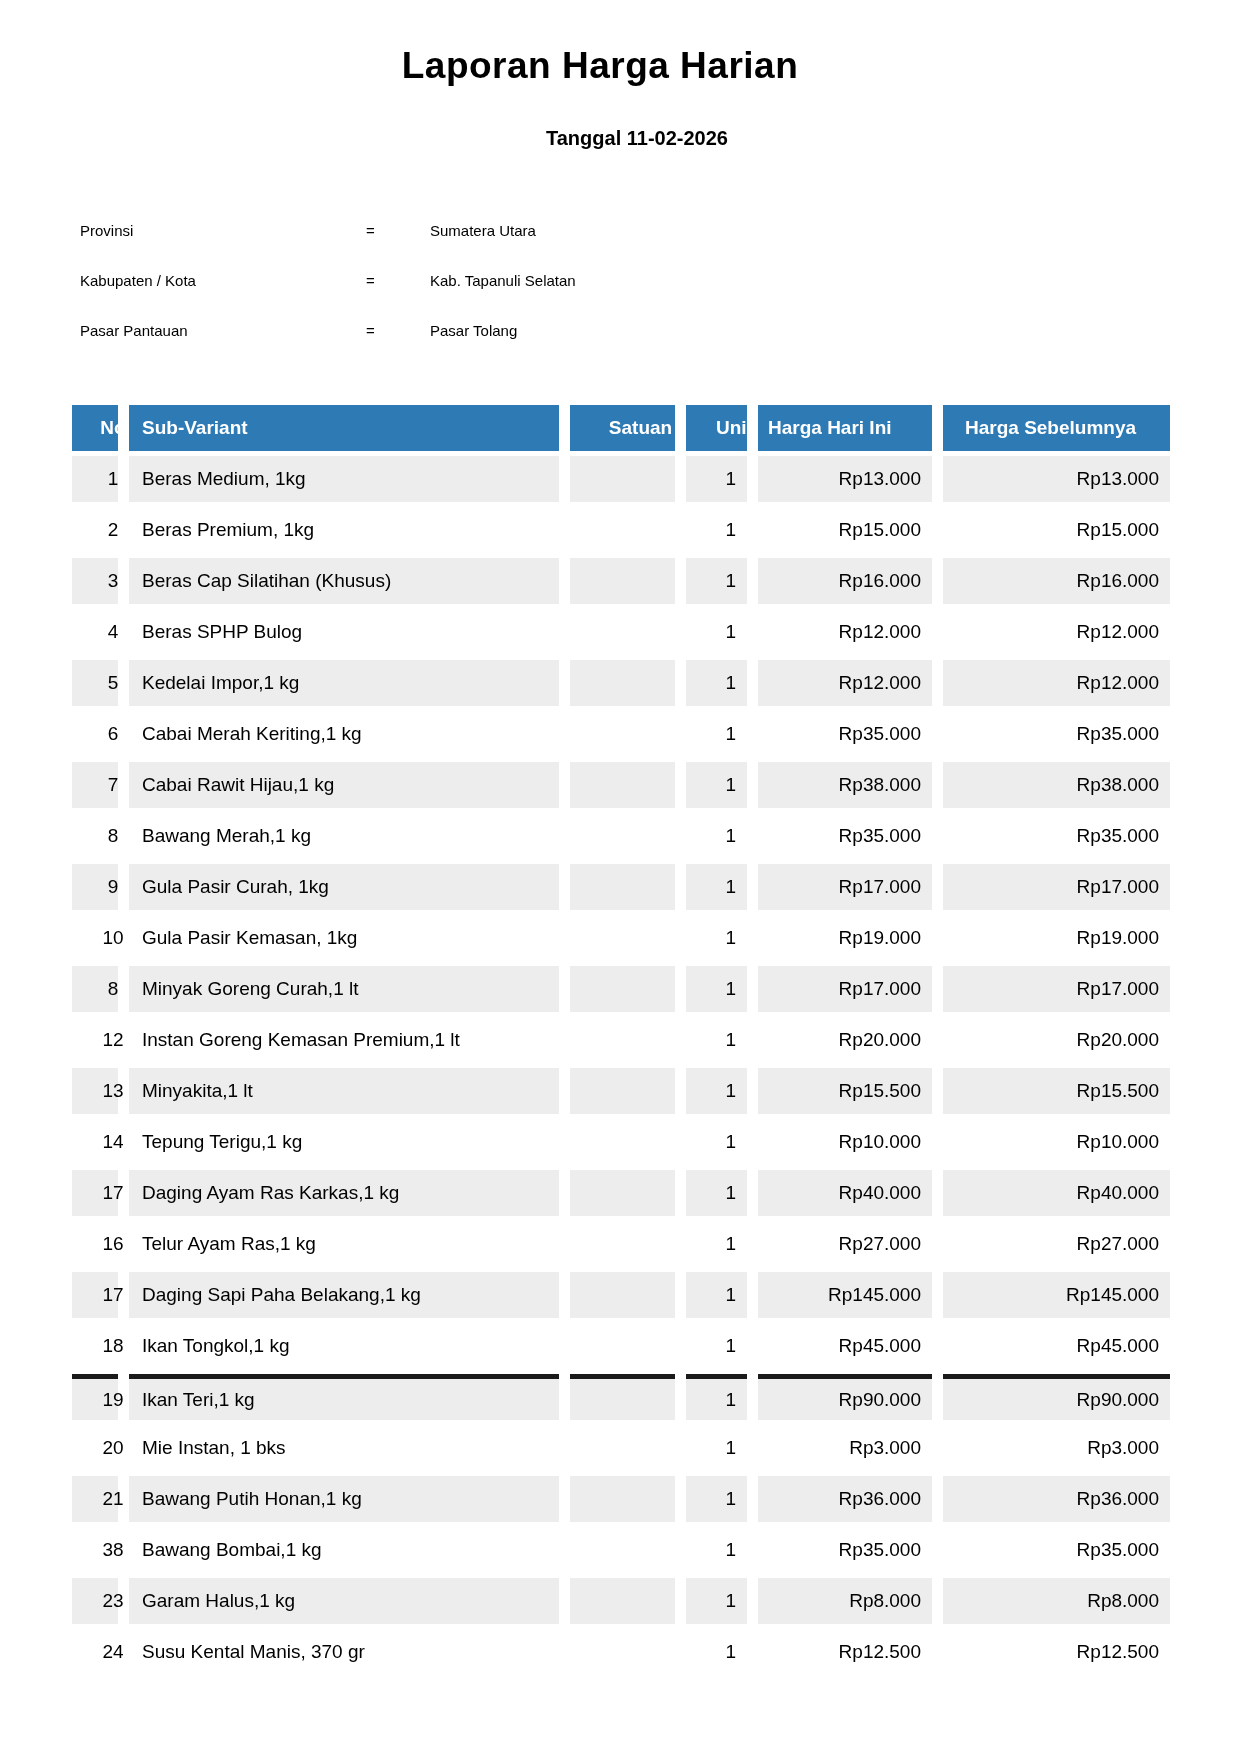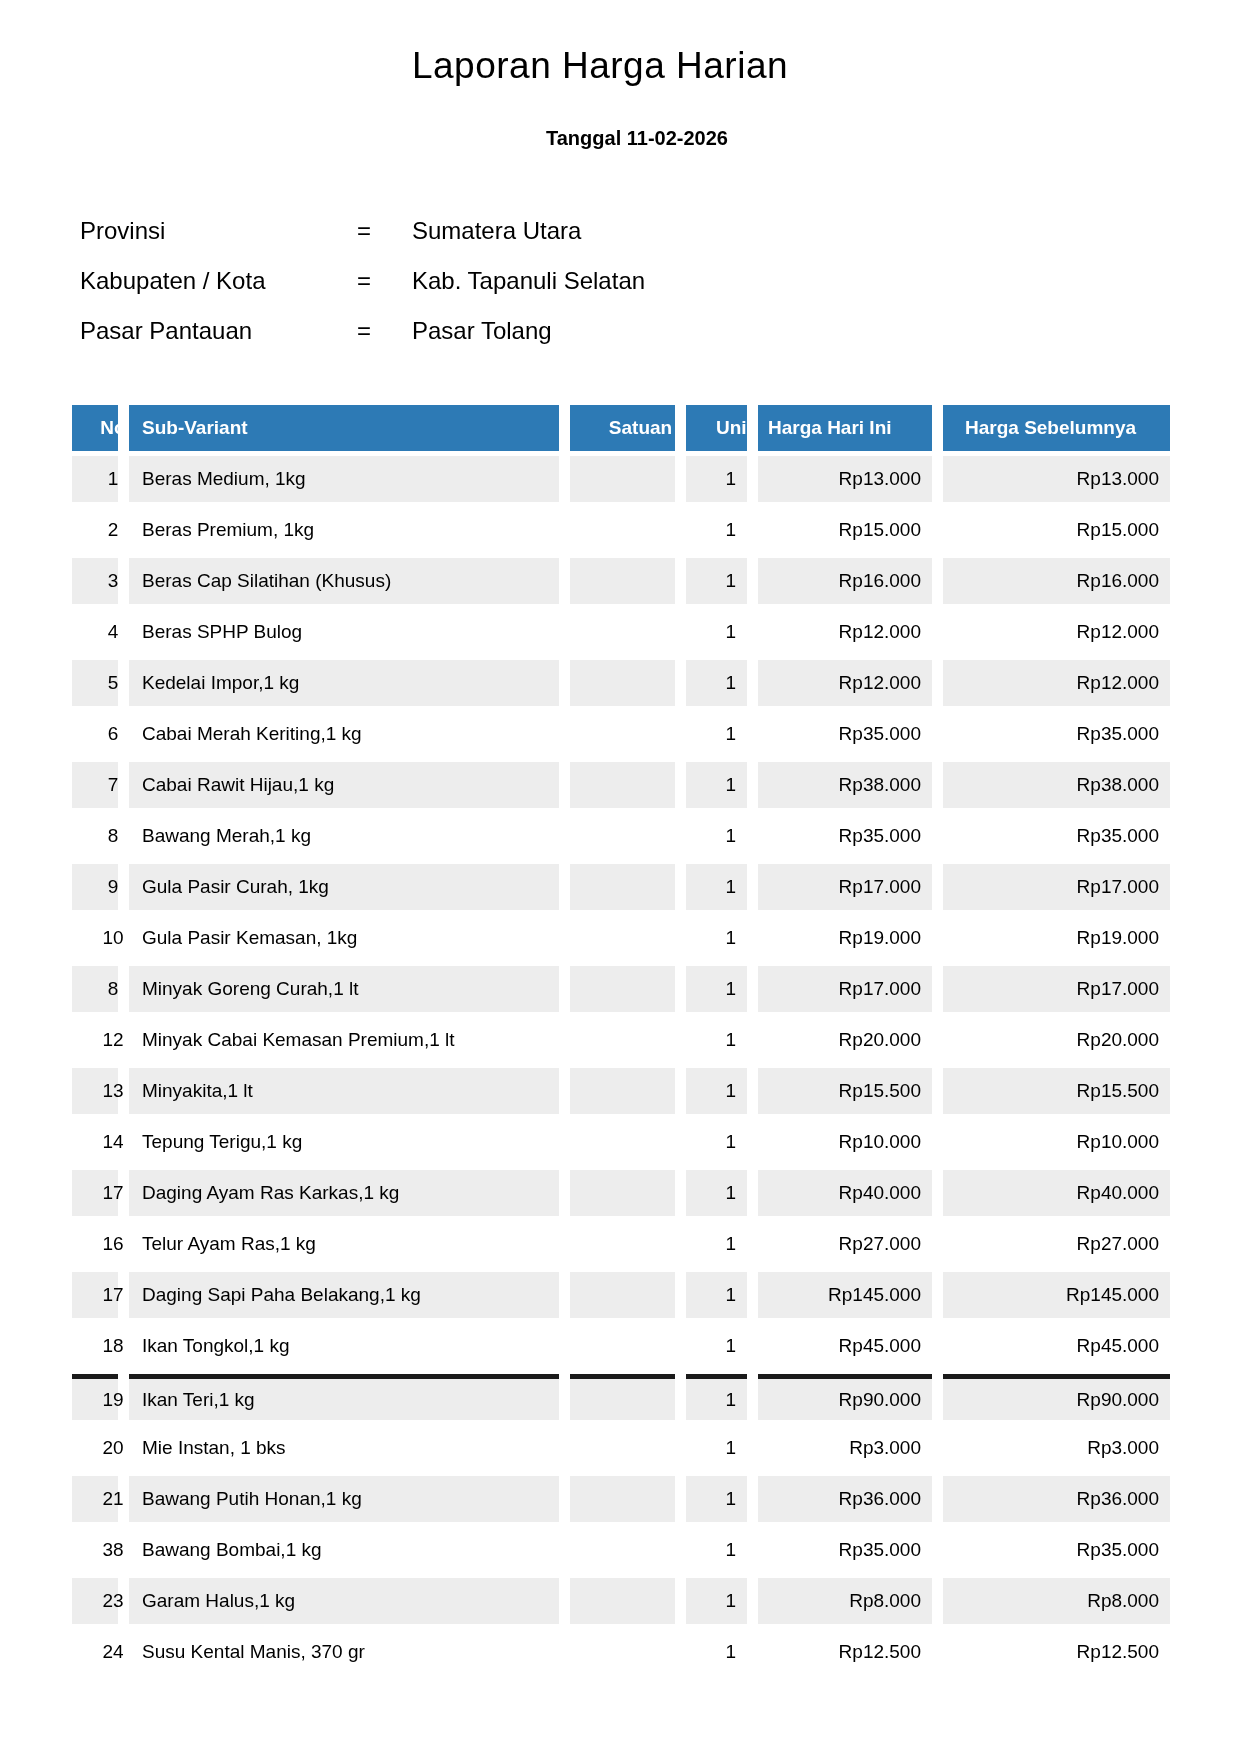--- a/index.html
+++ b/index.html
@@ -15,21 +15,21 @@
     background: #ffffff;
     overflow: hidden;
   }
   .title {
     position: absolute;
     top: 44px;
     left: 0;
     width: 1200px;
     text-align: center;
     font-size: 37px;
-    font-weight: normal;
+    font-weight: bold;
     line-height: 1.2;
     letter-spacing: 0.5px;
   }
   .subtitle {
     position: absolute;
     top: 126px;
     left: 0;
     width: 1200px;
     text-align: center;
     font-size: 20px;
@@ -40,23 +40,24 @@
   .meta {
     position: absolute;
     top: 220px;
     left: 80px;
     width: 700px;
   }
   .meta-row {
     display: grid;
     grid-template-columns: 277px 55px auto;
     height: 50px;
-    font-size: 24px;
+    font-size: 15px;
     line-height: 21px;
     align-items: start;
+    gap: 9px;
   }
   .price-table {
     position: absolute;
     top: 405px;
     left: 72px;
     display: grid;
     grid-template-columns: 46px 430px 105px 61px 174px 227px;
     grid-auto-rows: 46px;
     column-gap: 11px;
     row-gap: 5px;
@@ -209,21 +210,21 @@
         <div class="cell ac">8</div>
         <div class="cell al">Minyak Goreng Curah,1 lt</div>
         <div class="cell ac"></div>
         <div class="cell ar">1</div>
         <div class="cell ar">Rp17.000</div>
         <div class="cell ar">Rp17.000</div>
       </div>
 
       <div class="t-row">
         <div class="cell ac">12</div>
-        <div class="cell al">Minyak Cabai Kemasan Premium,1 lt</div>
+        <div class="cell al">Instan Goreng Kemasan Premium,1 lt</div>
         <div class="cell ac"></div>
         <div class="cell ar">1</div>
         <div class="cell ar">Rp20.000</div>
         <div class="cell ar">Rp20.000</div>
       </div>
 
       <div class="t-row odd">
         <div class="cell ac">13</div>
         <div class="cell al">Minyakita,1 lt</div>
         <div class="cell ac"></div>

